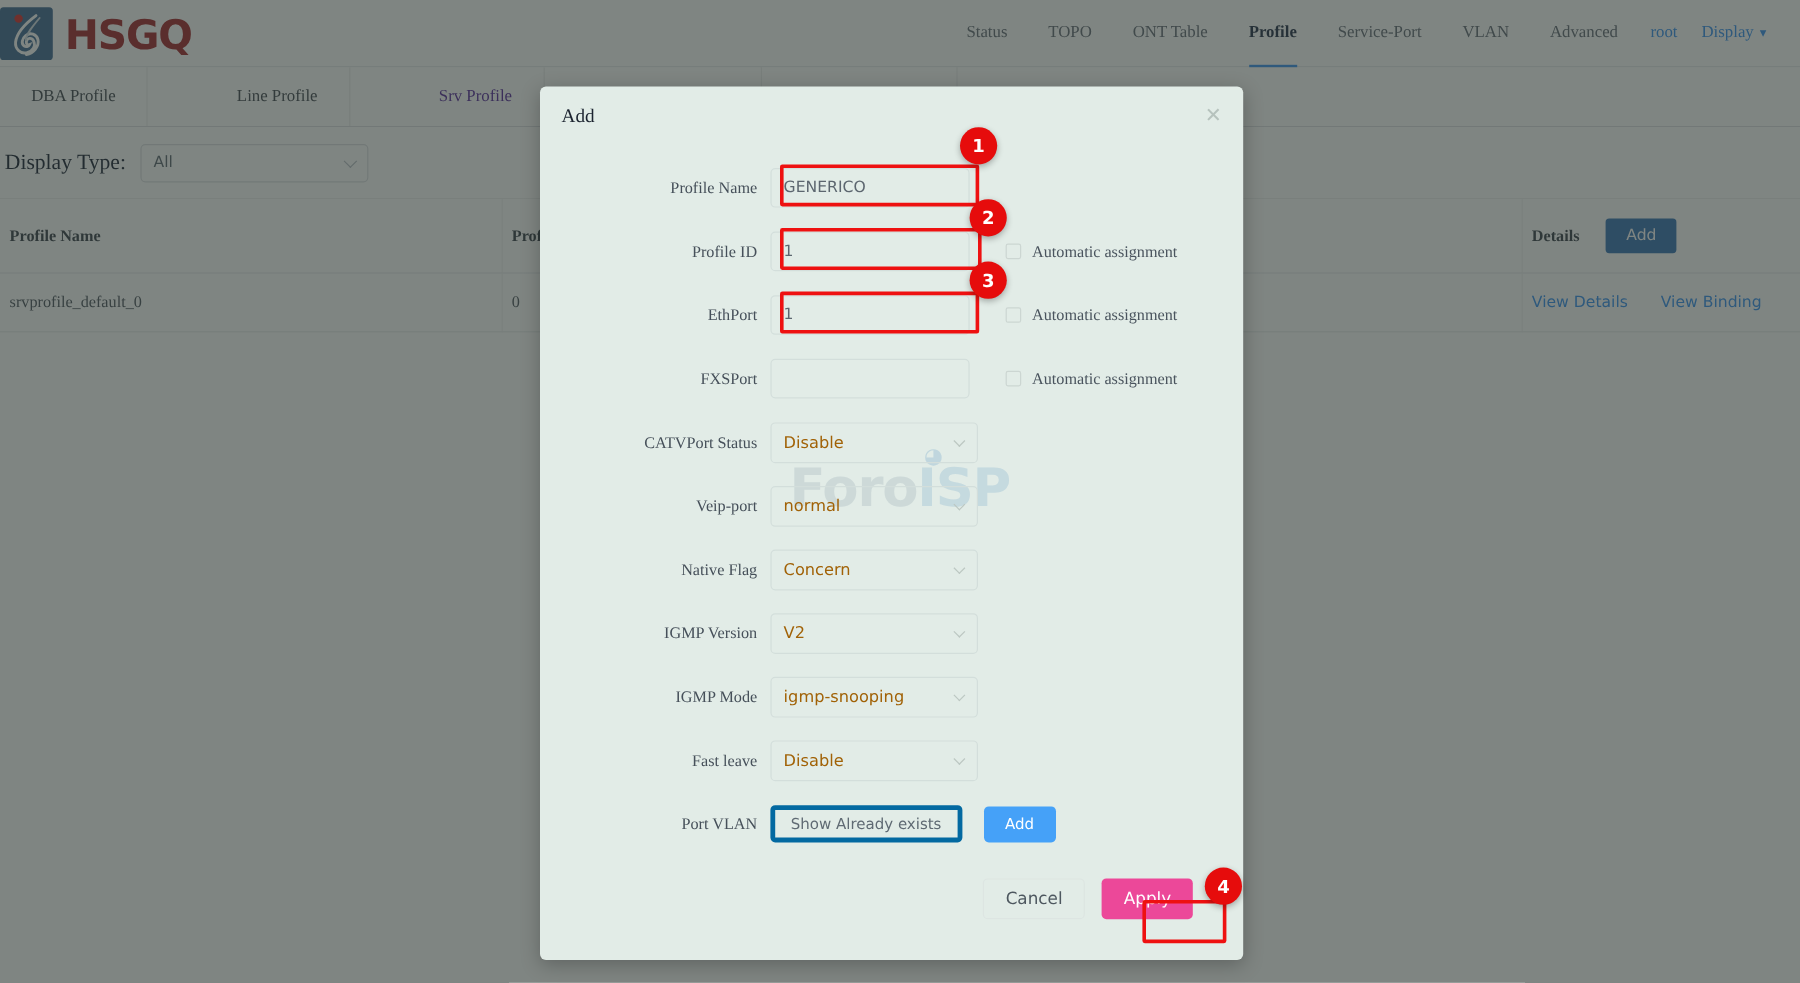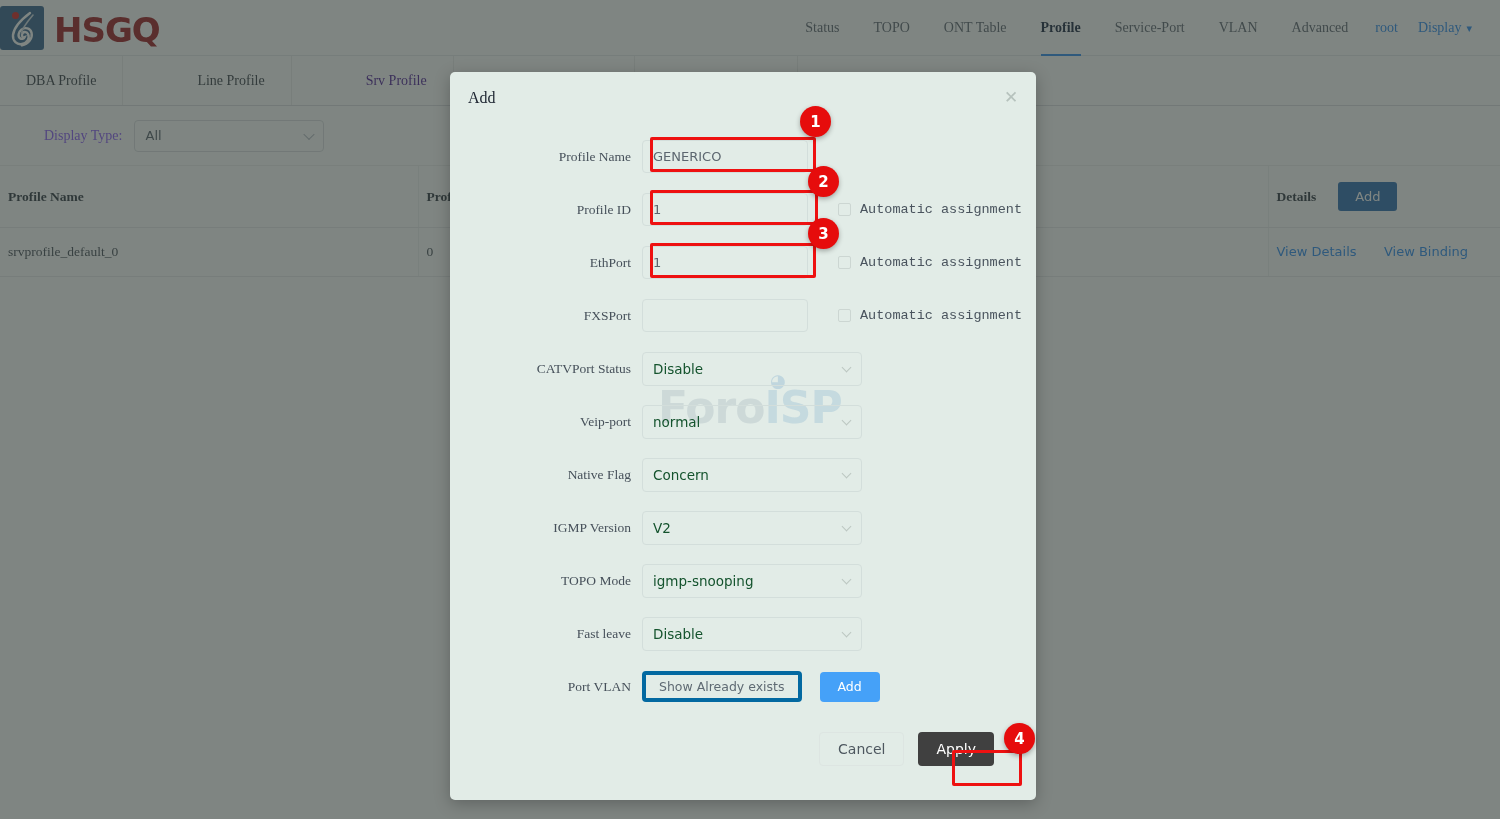--- a/index.html
+++ b/index.html
@@ -99,23 +99,22 @@
 
   
   .filterbar {
     height: 60px;
     display: flex; align-items: center;
     padding: 0 0 0 4px;
     border-bottom: 1px solid #efefef;
     background: #fff;
   }
   .filterlabel {
-    font-size: 14px; color: #8b5cf6;
+    font-size: 18px; color: #0f172a;
     margin-right: 12px;
-    margin-left: 40px;
   }
   .selectbox {
     width: 190px; height: 32px;
     border: 1px solid #dcdee2;
     border-radius: 4px;
     background: #fff;
     display: flex; align-items: center;
     padding: 0 10px;
     font-size: 13px;
     color: #56606b;
@@ -245,46 +244,46 @@
     border-radius: 4px;
     padding: 0 10px;
     font-size: 13px;
     color: #5c666f;
     font-family: "DejaVu Sans", sans-serif;
     outline: none;
   }
   .inp::placeholder { color: #a8b3ae; }
 
   .sel {
-    width: 220px; height: 34px;
+    width: 173px; height: 34px;
     border: 1px solid #d3dedb;
     border-radius: 4px;
     background: transparent;
     display: flex; align-items: center;
     padding: 4px 10px;
     font-size: 13.5px;
-    color: #14532d;
+    color: #a16207;
     font-family: "DejaVu Sans", sans-serif;
     position: relative;
     cursor: pointer;
   }
   .sel .arrow {
     position: absolute; right: 11px; top: 50%;
     width: 7px; height: 7px;
     border-right: 1.4px solid #bcc7c2;
     border-bottom: 1.4px solid #bcc7c2;
     transform: translateY(-72%) rotate(45deg);
   }
 
   .auto-assign {
     display: flex; align-items: center;
     margin-left: 30px;
     font-size: 13.5px;
     color: #4a545e;
-    font-family: Liberation Mono, monospace;
+    font-family: Liberation Serif, serif;
     cursor: pointer;
   }
   .cbox {
     width: 13px; height: 13px;
     border: 1px solid #ccd6d2;
     border-radius: 2px;
     background: transparent;
     margin-right: 9px;
     display: inline-block;
   }
@@ -328,21 +327,21 @@
     color: #4d575f;
     font-size: 14px;
     padding: 0 18px;
     cursor: pointer;
     font-family: "DejaVu Sans", sans-serif;
   }
   .btn-apply {
     height: 34px;
     min-width: 70px;
     border: none; border-radius: 4px;
-    background: #404040;
+    background: #ec4899;
     color: #ffffff;
     font-size: 14px;
     padding: 0 18px;
     cursor: pointer;
     font-family: "DejaVu Sans", sans-serif;
   }
 
   
   .hl {
     position: absolute;
@@ -519,21 +518,21 @@
 
     <div class="frow">
       <div class="flabel">IGMP Version</div>
       <div class="sel">
         <span>V2</span>
         <span class="arrow"></span>
       </div>
     </div>
 
     <div class="frow">
-      <div class="flabel">TOPO Mode</div>
+      <div class="flabel">IGMP Mode</div>
       <div class="sel">
         <span>igmp-snooping</span>
         <span class="arrow"></span>
       </div>
     </div>
 
     <div class="frow">
       <div class="flabel">Fast leave</div>
       <div class="sel">
         <span>Disable</span>

